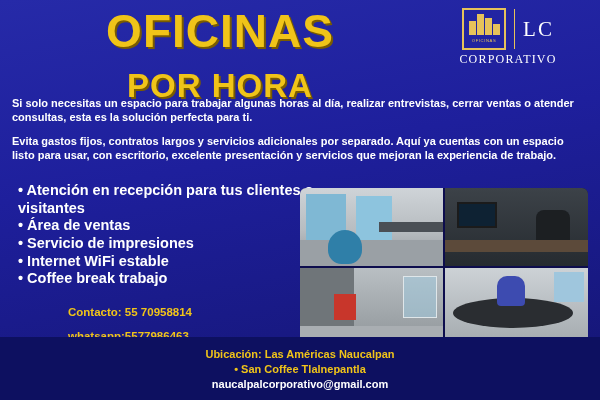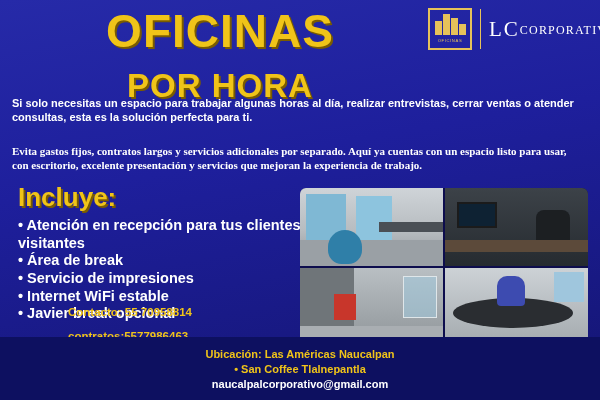--- a/index.html
+++ b/index.html
@@ -14,21 +14,21 @@
     width: 600px; height: 400px;
     background: linear-gradient(170deg, #262aa8 0%, #1e1f9c 40%, #141572 100%);
     color: #ffffff;
   }
 
   
   .logo-block {
     position: absolute;
     top: 8px; right: 12px;
     display: flex;
-    flex-direction: row;
+    flex-direction: column;
     align-items: center;
     width: 160px;
   }
   .logo-row {
     display: flex;
     align-items: center;
     gap: 8px;
   }
   .logo-mark {
     width: 44px; height: 42px;
@@ -105,21 +105,21 @@
   
   .body-copy {
     position: absolute;
     top: 96px; left: 12px;
     width: 566px;
     font-size: 11px;
     font-weight: bold;
     line-height: 1.3;
     color: #ffffff;
   }
-  .body-copy p + p { margin-top: 19px; font-family: Liberation Serif, serif; }
+  .body-copy p + p { margin-top: 9px; }
 
   
   .includes {
     position: absolute;
     top: 182px; left: 18px;
     width: 300px;
   }
   .includes h3 {
     font-size: 26px;
     font-weight: bold;
@@ -293,33 +293,32 @@
     <h1>OFICINAS</h1>
     <h2>POR HORA</h2>
   </div>
 
   <div class="body-copy">
     <p>Si solo necesitas un espacio para trabajar algunas horas al día, realizar entrevistas, cerrar ventas o atender consultas, esta es la solución perfecta para ti.</p>
     <p>Evita gastos fijos, contratos largos y servicios adicionales por separado. Aquí ya cuentas con un espacio listo para usar, con escritorio, excelente presentación y servicios que mejoran la experiencia de trabajo.</p>
   </div>
 
   <div class="includes">
-    <h3>Incluye:</h3>
     <ul>
       <li>• Atención en recepción para tus clientes o visitantes</li>
-      <li>• Área de break</li>
+      <li>• Área de ventas</li>
       <li>• Servicio de impresiones</li>
       <li>• Internet WiFi estable</li>
-      <li>• Javier break opcional</li>
+      <li>• Coffee break trabajo</li>
     </ul>
   </div>
 
   <div class="contact">
     <div>Contacto: 55 70958814</div>
-    <div>contratos:5577986463</div>
+    <div>whatsapp:5577986463</div>
   </div>
 
   <div class="photos">
     <div class="ph ph1">
       <div class="desk"></div>
       <div class="floor"></div>
     </div>
     <div class="ph ph2">
       <div class="monitor"></div>
       <div class="chair"></div>

